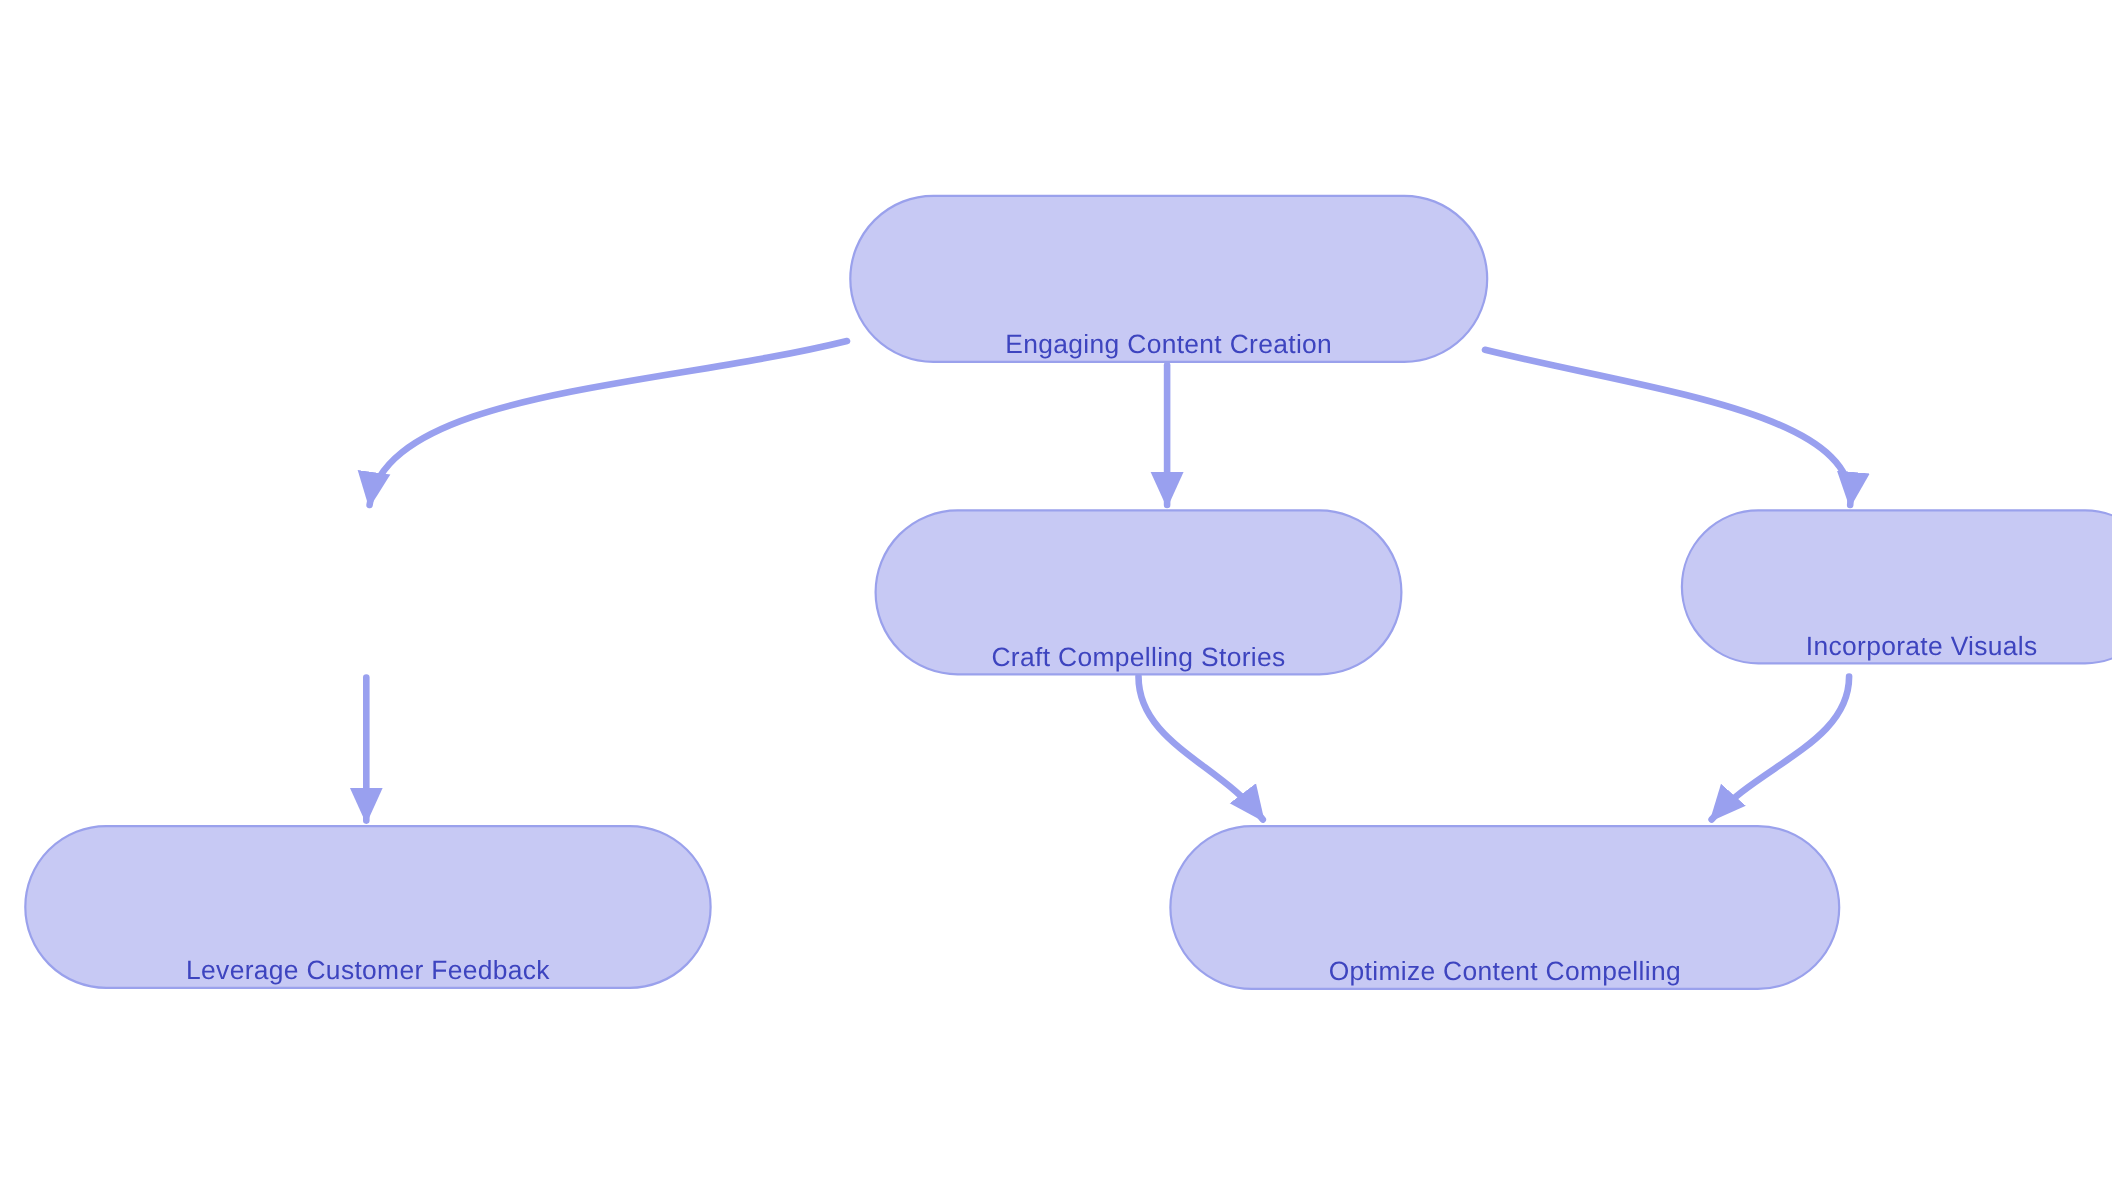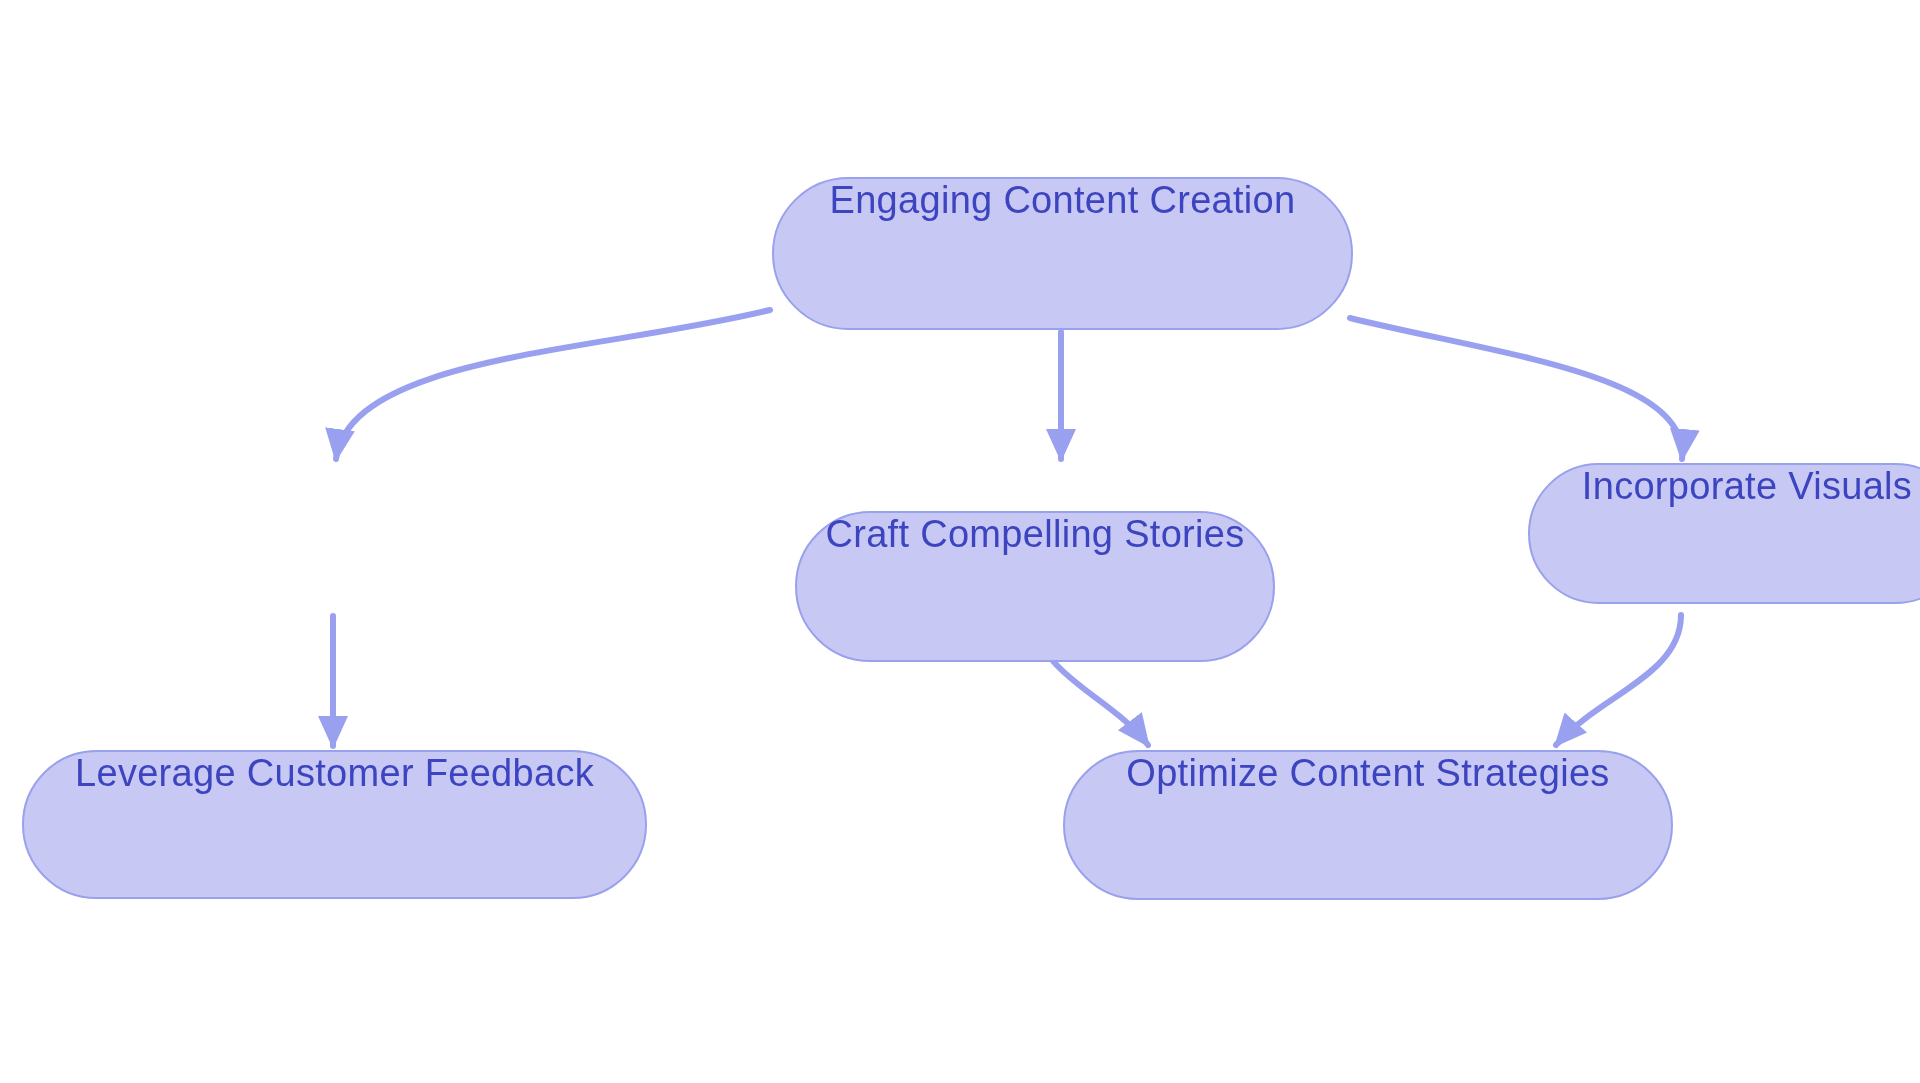--- a/index.html
+++ b/index.html
@@ -18,32 +18,32 @@
     font-family:"Liberation Sans", sans-serif;
   }
   .canvas{position:absolute;inset:0;}
   .node{
     position:absolute;
     box-sizing:border-box;
     background:var(--node-fill);
     border:2px solid var(--node-border);
     border-radius:80px;
     display:flex;
-    align-items:flex-start;
+    align-items:flex-end;
     justify-content:center;
     color:var(--node-text);
-    font-size:38px;
+    font-size:24px;
     font-weight:500;
     letter-spacing:0.3px;
     white-space:nowrap;
   }
   .node span{pointer-events:none;}
   #node-root      {left:772px;  top:177px; width:581px; height:153px;}
   #node-identify  {left:18px;   top:463px; width:630px; height:151px;}
-  #node-craft     {left:795px;  top:463px; width:480px; height:151px;margin-top:48px;}
+  #node-craft     {left:795px;  top:463px; width:480px; height:151px;}
   #node-visuals   {left:1528px; top:463px; width:438px; height:141px;}
   #node-leverage  {left:22px;   top:750px; width:625px; height:149px;}
   #node-optimize  {left:1063px; top:750px; width:610px; height:150px;}
   svg.edges{position:absolute;left:0;top:0;width:1920px;height:1083px;pointer-events:none;}
   svg.edges path.edge{fill:none;stroke:var(--arrow);stroke-width:6;stroke-linecap:round;}
 </style>
 </head>
 <body>
 
 <div class="canvas">
@@ -73,16 +73,16 @@
 
   <div class="node" id="node-visuals">
     <span>Incorporate Visuals</span>
   </div>
 
   <div class="node" id="node-leverage">
     <span>Leverage Customer Feedback</span>
   </div>
 
   <div class="node" id="node-optimize">
-    <span>Optimize Content Strategies</span>
+    <span>Optimize Content Compelling</span>
   </div>
 
 </div>
 
 </body></html>

